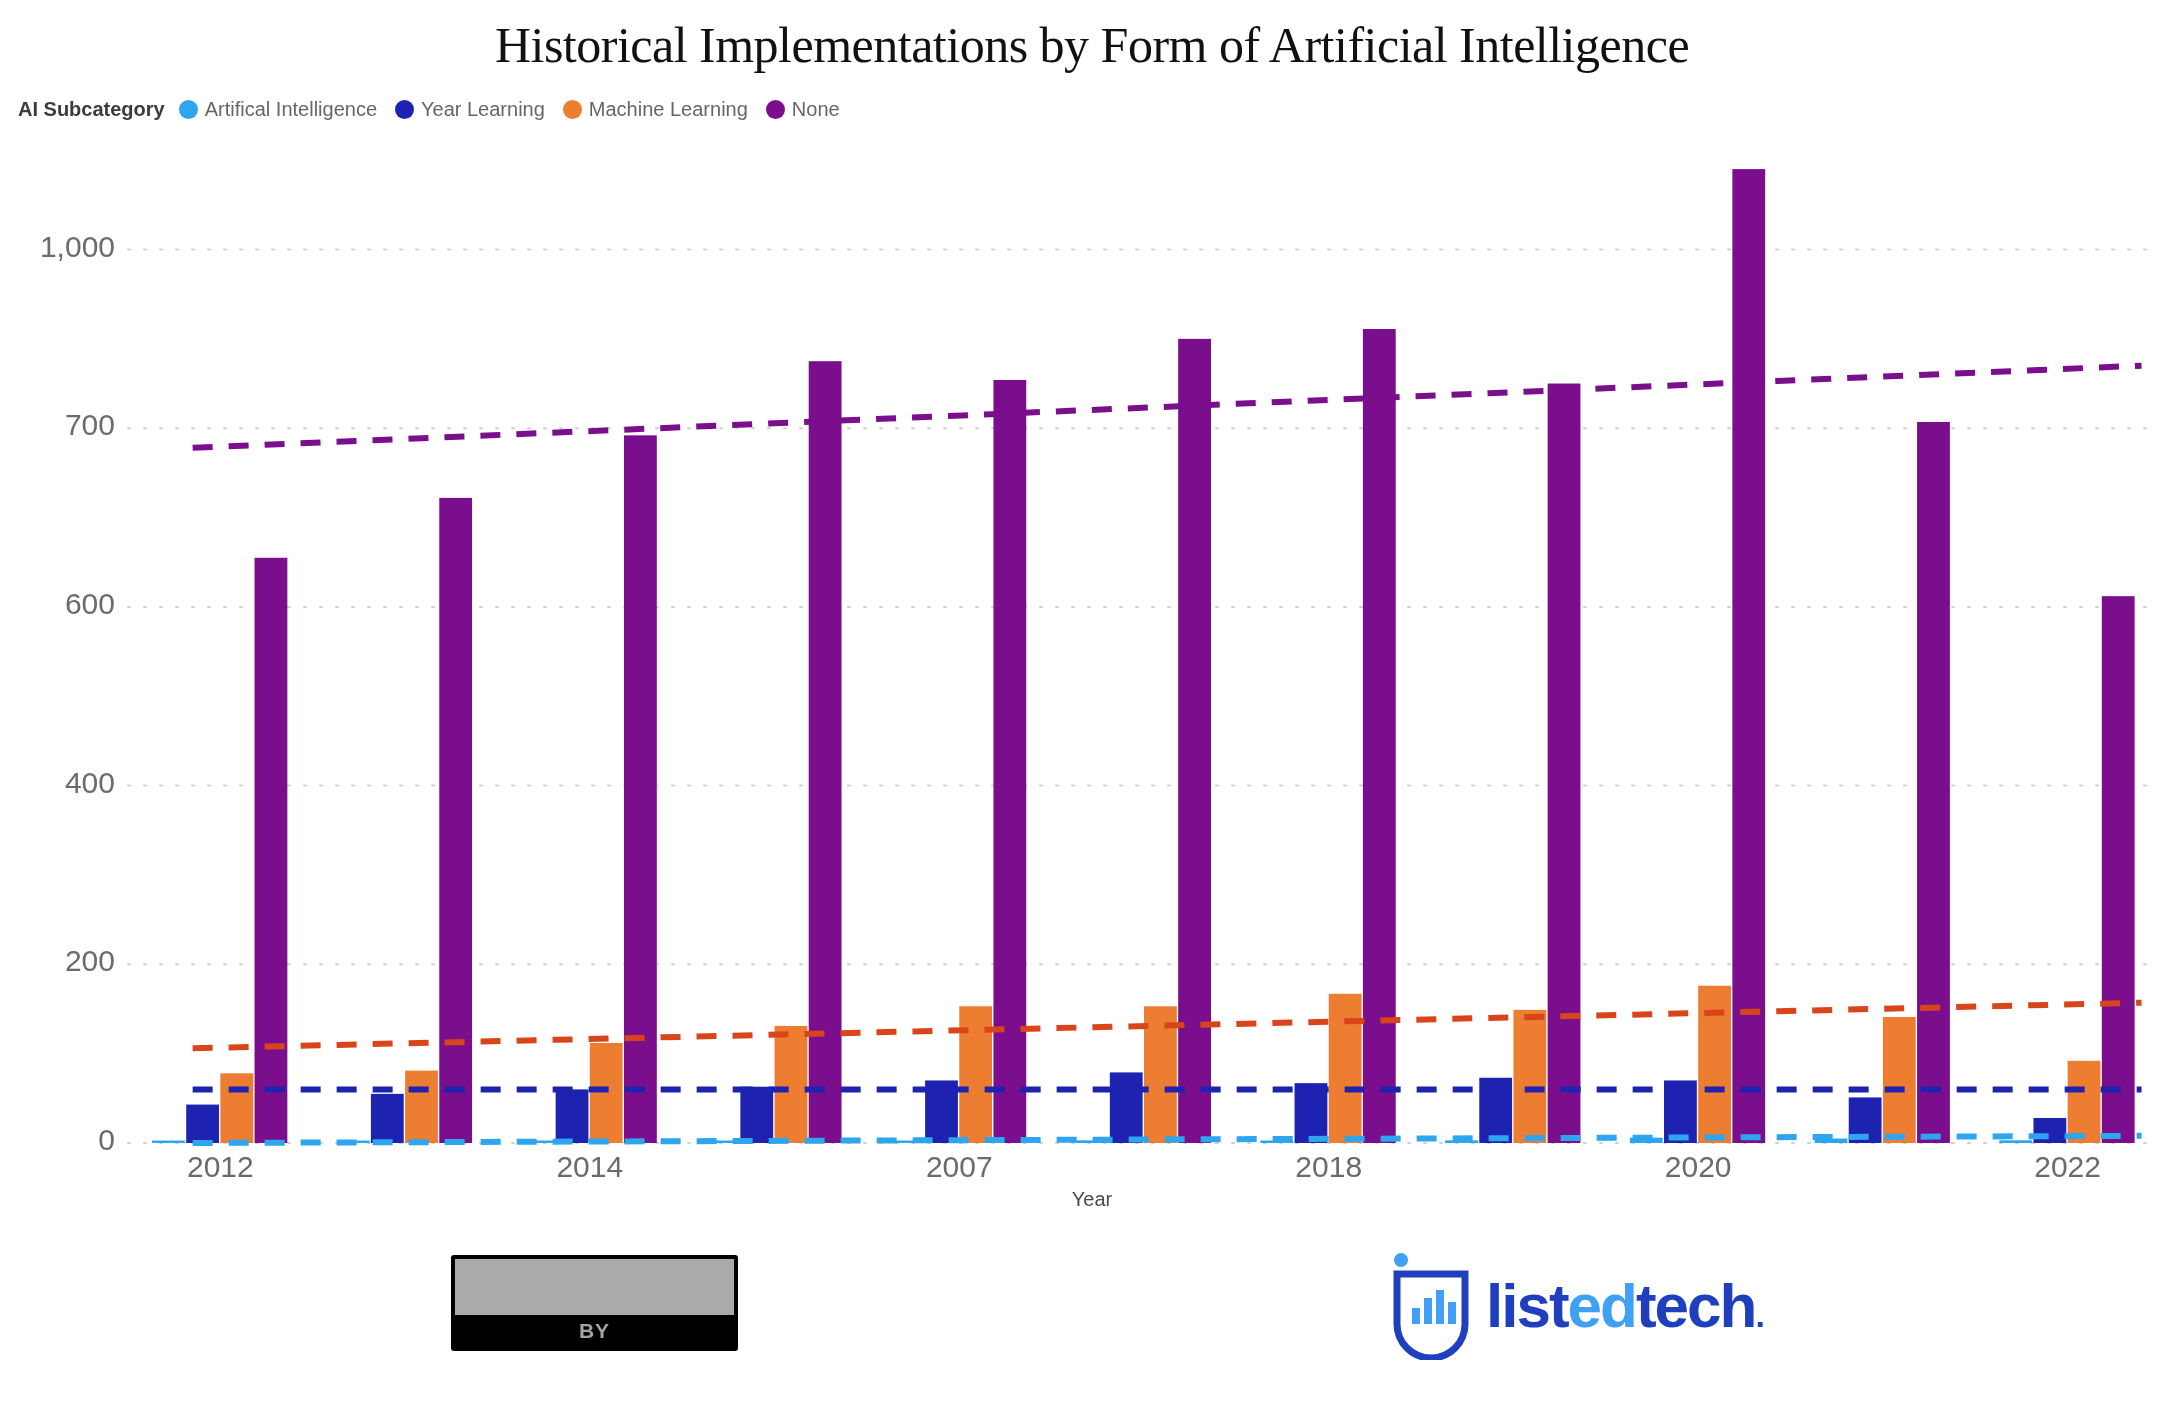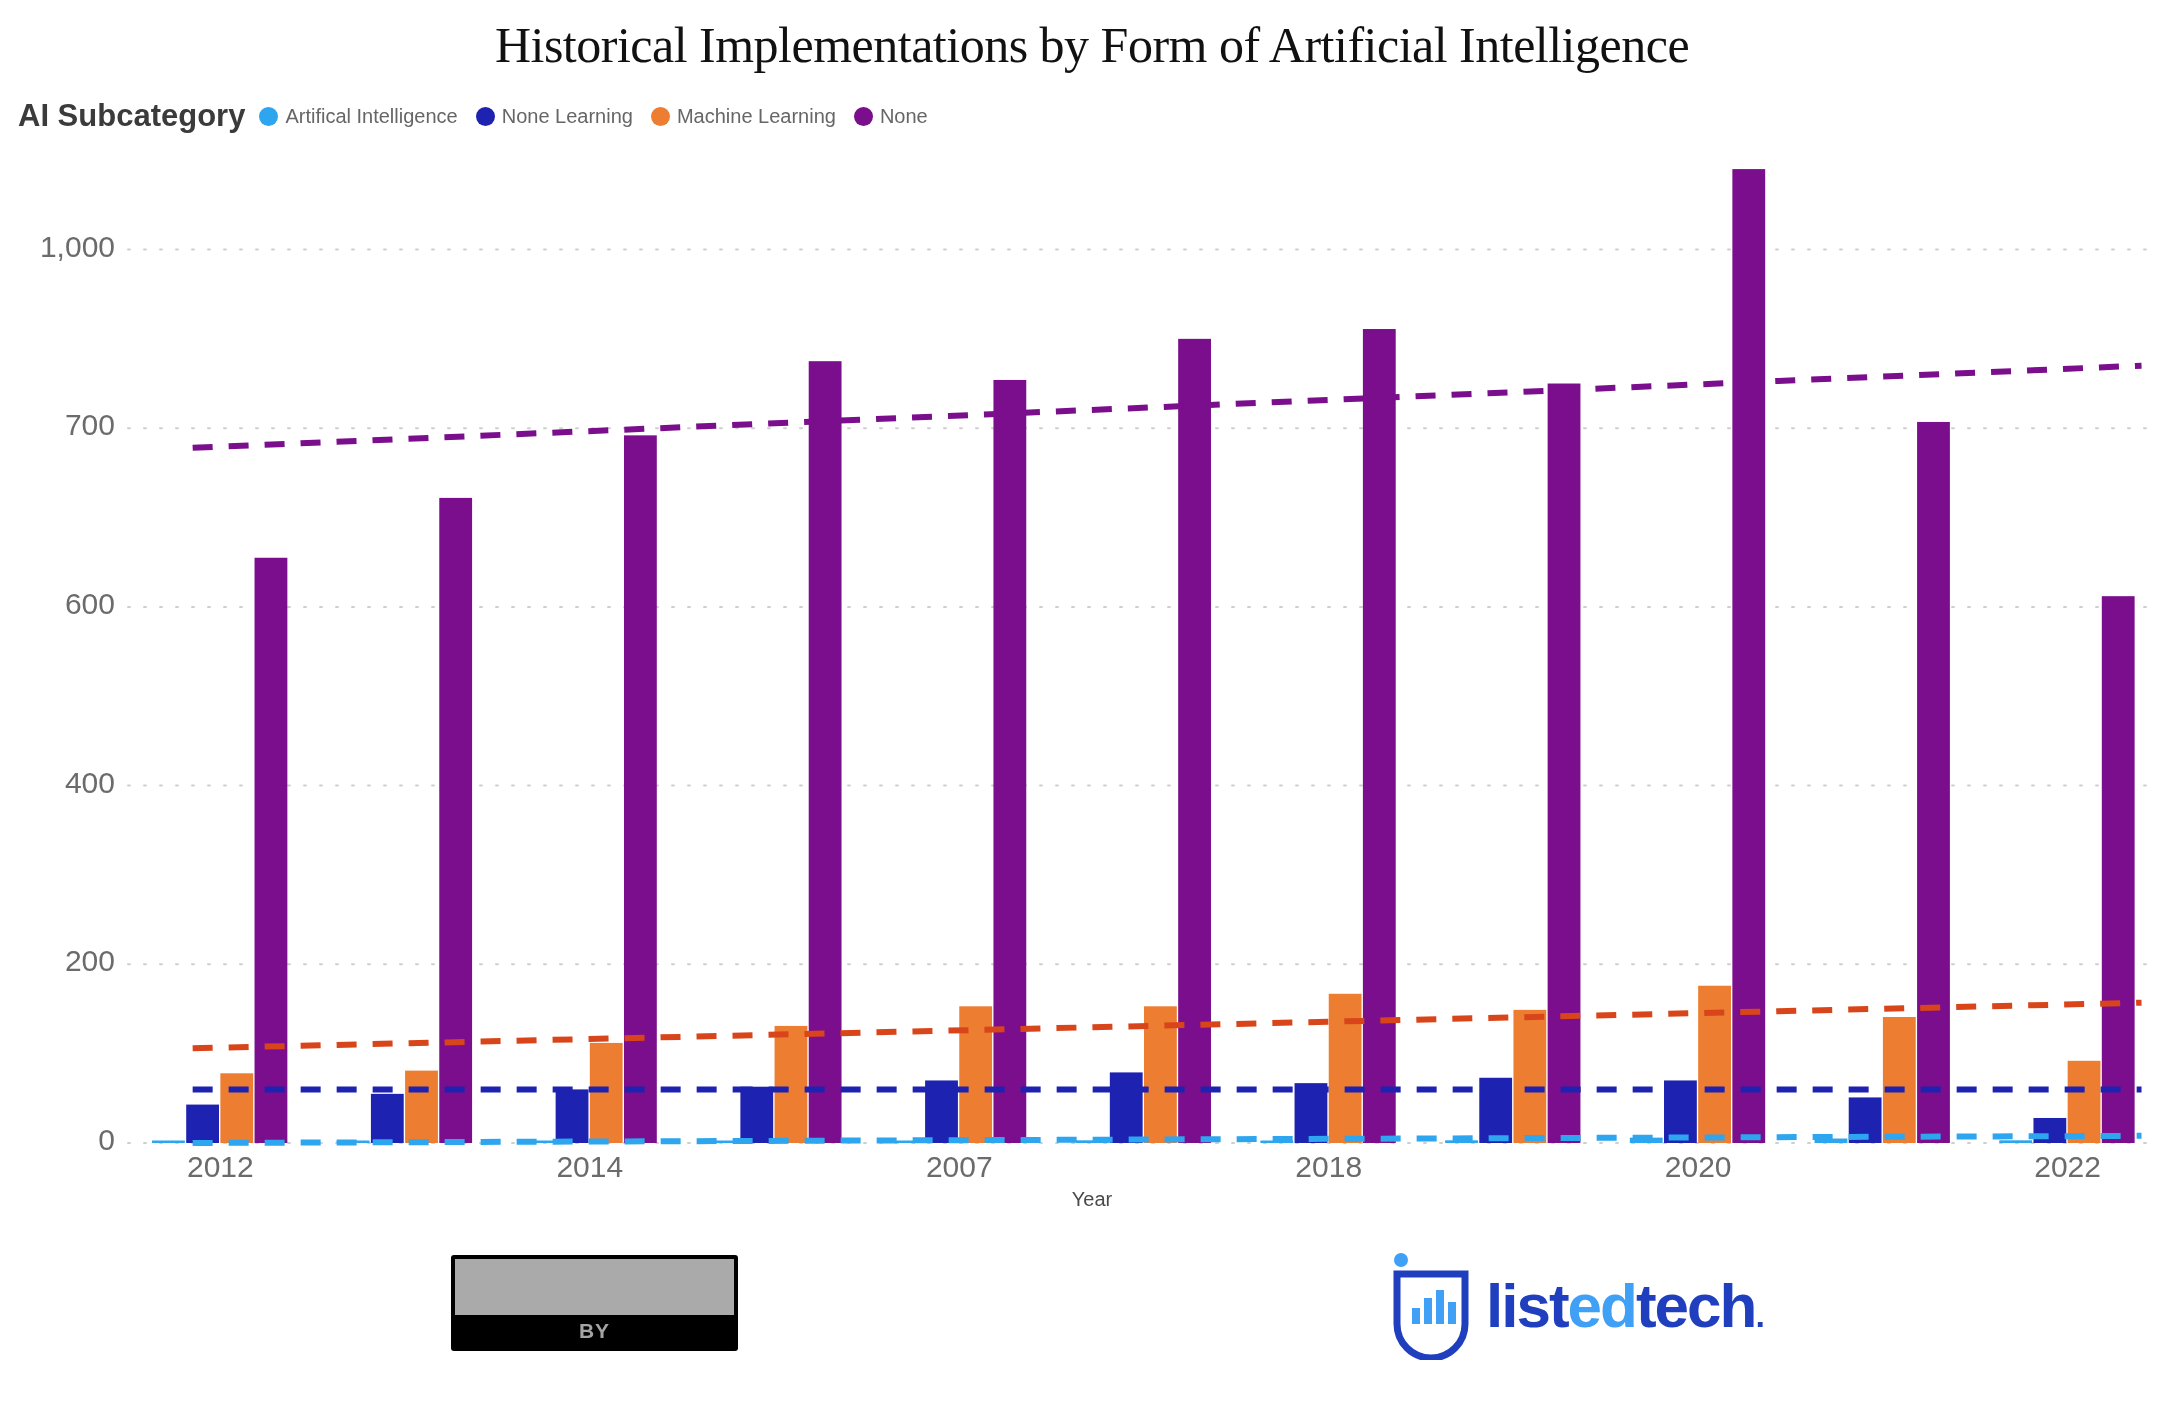--- a/index.html
+++ b/index.html
@@ -26,21 +26,21 @@
 
   
   #legend {
     position:absolute;
     top:98px; left:18px;
     display:flex; align-items:center;
     gap:0px;
     white-space:nowrap;
   }
   #legend-title {
-    font-size:31px;
+    font-size:20px;
     font-weight:bold;
     color:#3b3b3b;
     margin-right:14px;
     font-family:"Liberation Sans", sans-serif;
   }
   .legend-item {
     display:flex; align-items:center;
     margin-right:18px;
   }
   .legend-dot {
@@ -160,21 +160,21 @@
 <div id="legend">
   <span id="legend-title">AI Subcategory</span>
 
   <span class="legend-item">
     <span class="legend-dot" style="background:#2DA5EF"></span>
     <span class="legend-label">Artifical Intelligence</span>
   </span>
 
   <span class="legend-item">
     <span class="legend-dot" style="background:#1D23B0"></span>
-    <span class="legend-label">None Learning</span>
+    <span class="legend-label">Year Learning</span>
   </span>
 
   <span class="legend-item">
     <span class="legend-dot" style="background:#ED7D31"></span>
     <span class="legend-label">Machine Learning</span>
   </span>
 
   <span class="legend-item">
     <span class="legend-dot" style="background:#7A0E8C"></span>
     <span class="legend-label">None</span>

